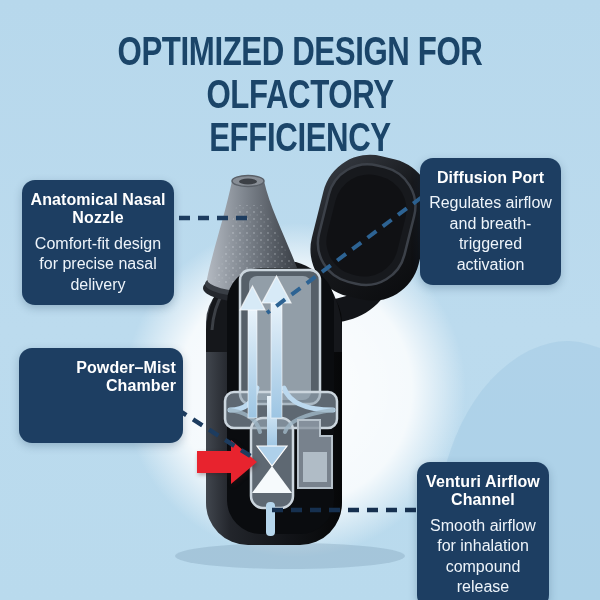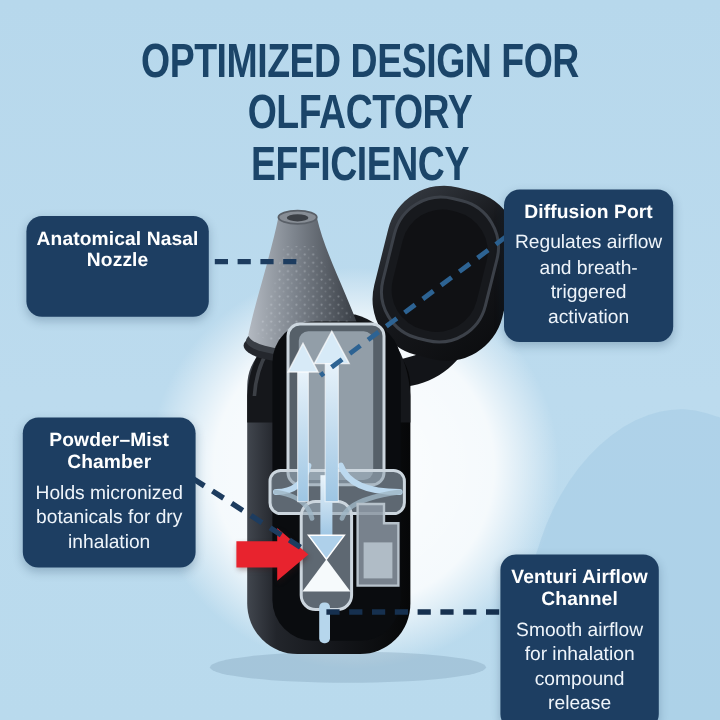--- a/index.html
+++ b/index.html
@@ -27,21 +27,21 @@
   
   .callout{
     position:absolute;background:#1d3e62;border-radius:13px;color:#ffffff;
     text-align:center;padding:11px 7px 10px 7px;box-sizing:border-box;
     box-shadow:0 3px 8px rgba(20,50,85,.25);
   }
   .callout h3{margin:0;font-size:16px;line-height:1.15;font-weight:700;letter-spacing:.1px;}
   .callout p{margin:6px 0 0 0;font-size:16px;line-height:1.28;color:#eef4fa;font-weight:400;}
   .co-nozzle  {left:22px; top:180px; width:152px; min-height:84px;}
   .co-diffusion{left:420px;top:158px; width:141px; min-height:80px;}
-  .co-chamber {left:19px; top:348px; width:144px; min-height:95px;}
+  .co-chamber {left:19px; top:348px; width:164px; min-height:95px;text-align:right;}
   .co-venturi {left:417px;top:462px; width:132px; min-height:85px;}
   svg.scene{position:absolute;left:0;top:0;}
   .shadowed{filter:drop-shadow(1px 2px 2px rgba(60,20,20,.35));}
 </style>
 </head>
 <body>
 
 <div class="canvas">
 
   <div class="glow"></div>
@@ -143,30 +143,30 @@
     </g>
   </svg>
 
   <div class="title">
     <span class="ln">OPTIMIZED DESIGN FOR OLFACTORY</span>
     <span class="ln">EFFICIENCY</span>
   </div>
 
   <div class="callout co-nozzle">
     <h3>Anatomical Nasal Nozzle</h3>
+    <p>Comfort-fit design for precise nasal delivery</p>
   </div>
 
   <div class="callout co-diffusion">
     <h3>Diffusion Port</h3>
     <p>Regulates airflow and breath-triggered activation</p>
   </div>
 
   <div class="callout co-chamber">
     <h3>Powder–Mist Chamber</h3>
-    <p>Holds micronized botanicals for dry inhalation</p>
   </div>
 
   <div class="callout co-venturi">
     <h3>Venturi Airflow Channel</h3>
     <p>Smooth airflow for inhalation compound release</p>
   </div>
 
 </div>
 
 </body></html>

